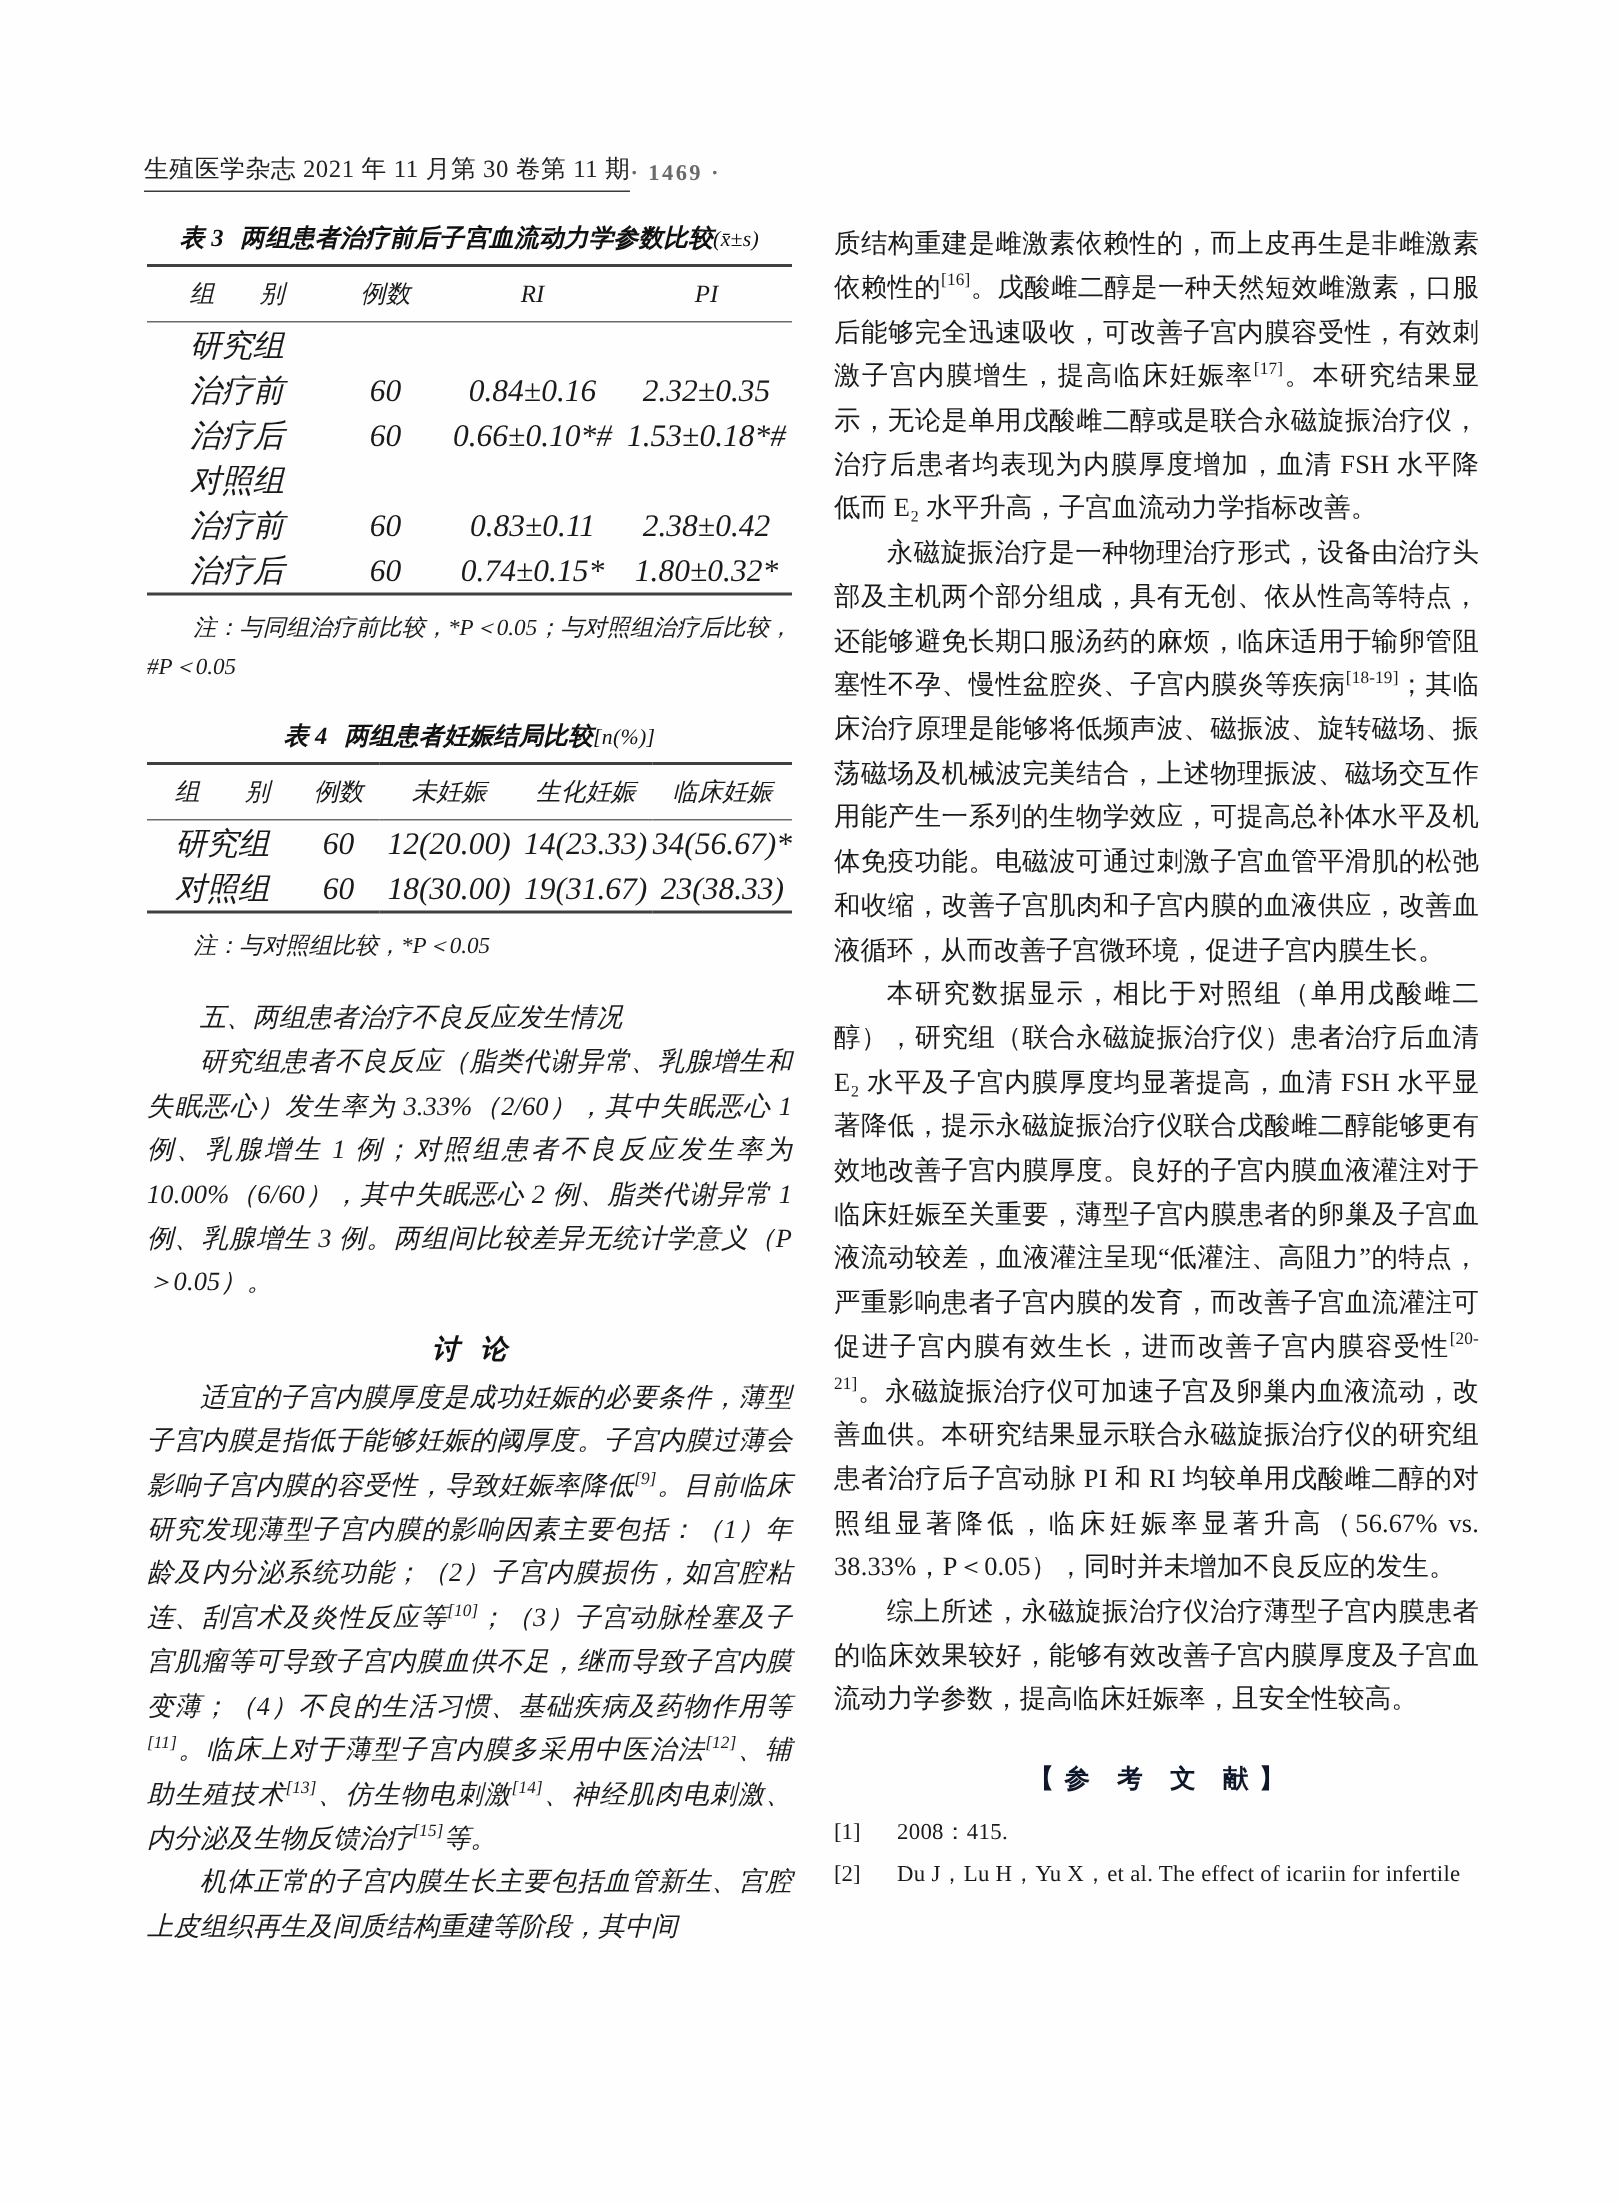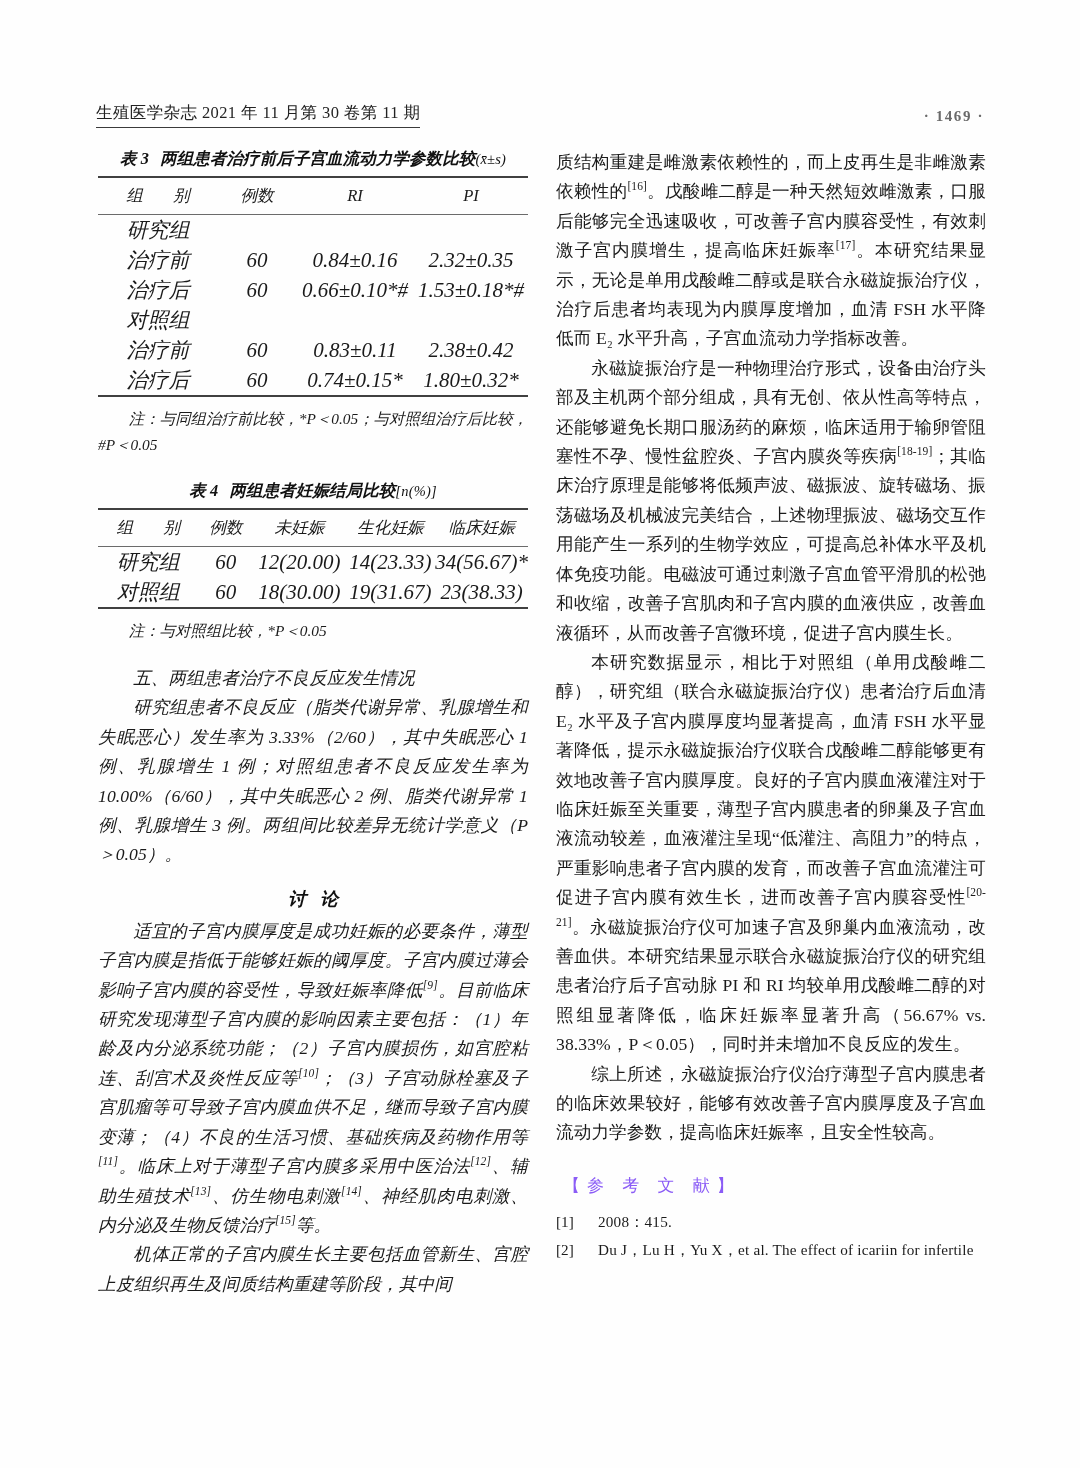--- a/index.html
+++ b/index.html
@@ -25,21 +25,21 @@
 
   
   .runhead {
     position: absolute;
     left: 96px;
     top: 98px;
     width: 888px;
     height: 30px;
     display: flex;
     align-items: flex-end;
-    justify-content: space-between;
+    justify-content: flex-start;
   }
   .runhead-left {
     font-size: 16.5px;
     letter-spacing: 0.4px;
     border-bottom: 1.4px solid #3a3a3a;
     padding-bottom: 3px;
     color: #222;
     font-weight: 500;
   }
   .runhead-right {
@@ -82,24 +82,25 @@
     font-size: 18px;
     font-weight: bold;
     text-align: center;
     letter-spacing: 14px;
     text-indent: 14px;
     color: #111;
   }
   .ref-head {
     margin: 26px 0 12px 0;
     font-size: 17px;
-    font-weight: normal;
+    font-weight: bold;
+    text-align: center;
     letter-spacing: 7px;
     text-indent: 7px;
-    color: #8b5cf6;
+    color: #0f172a;
   }
   sup.ref {
     font-size: 11.5px;
     vertical-align: super;
     line-height: 0;
   }
 
   
   .tbl-wrap { margin: 0 0 2px 0; }
   .tbl-cap {

